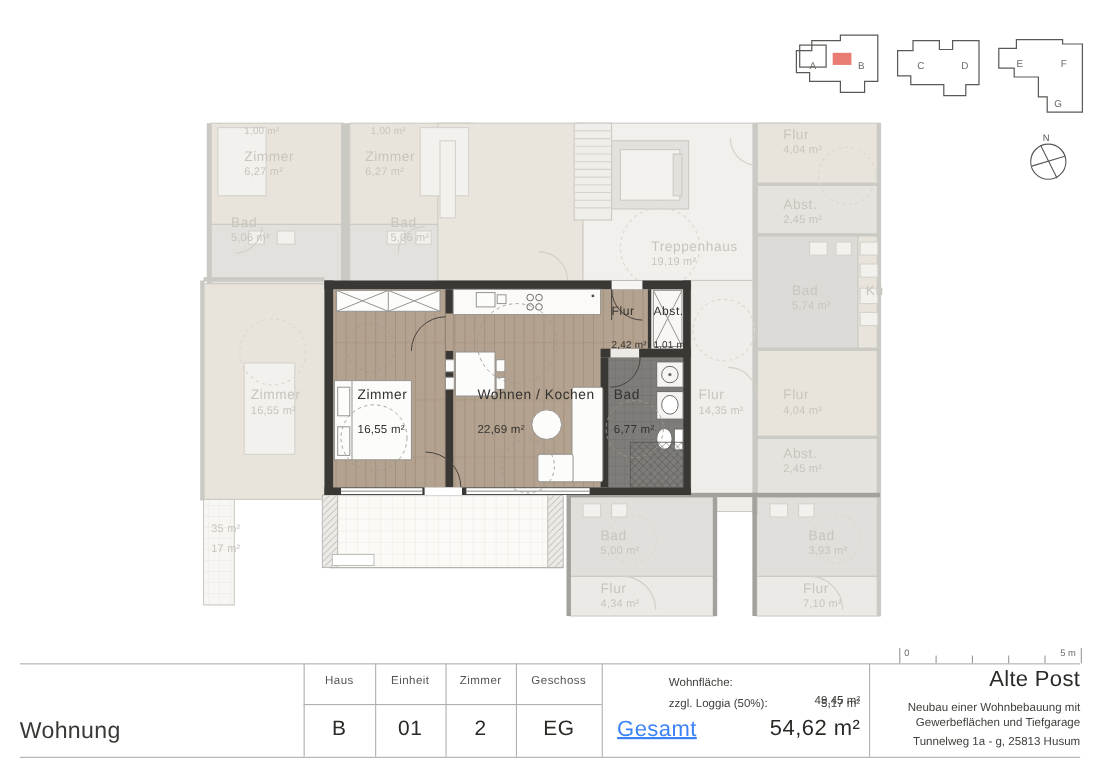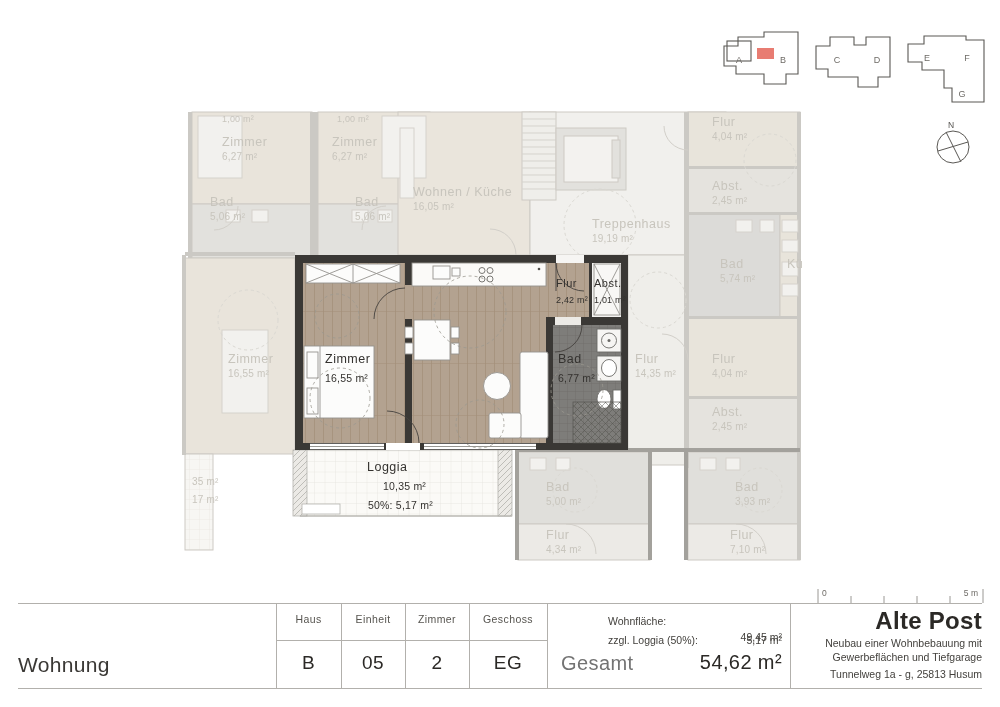--- a/index.html
+++ b/index.html
@@ -2,38 +2,38 @@
 <html><head>
 <meta charset="utf-8">
 <style>
   html,body{margin:0;padding:0;background:#fff;}
   .page{position:relative;width:1000px;height:707px;background:#fff;
         font-family:"Liberation Sans",sans-serif;overflow:hidden;}
   .page svg{position:absolute;left:0;top:0;}
   .lbl{position:absolute;line-height:1.3;white-space:nowrap;}
   
   .room-label .n{font-size:12.5px;color:#34322f;letter-spacing:.5px;}
-  .room-label .a{font-size:10.5px;color:#34322f;letter-spacing:.2px;margin-top:5px;}
+  .room-label .a{font-size:10.5px;color:#34322f;letter-spacing:.2px;margin-top:18px;}
   .room-label.sm .n{font-size:11px;}
   .room-label.sm .a{font-size:9px;}
   
   .ctx .n{font-size:12.5px;color:#c8c5bd;letter-spacing:.5px;}
   .ctx .a{font-size:10px;color:#c8c5bd;letter-spacing:.2px;}
   .ctx.tiny .a{font-size:9px;}
   
   .tline{position:absolute;background:#b2b0ac;height:1px;}
   .vline{position:absolute;background:#b2b0ac;width:1px;}
   .sheet-title{position:absolute;font-size:21px;color:#3a3835;letter-spacing:.3px;}
   .th{position:absolute;font-size:10.5px;color:#56544f;letter-spacing:.4px;text-align:center;}
   .tv{position:absolute;font-size:19px;color:#2b2926;letter-spacing:.5px;text-align:center;}
   .area-lbl{position:absolute;font-size:10.5px;color:#43413d;margin-left:47px;}
   .area-val{position:absolute;font-size:10.5px;color:#43413d;text-align:right;}
-  .big-lbl{position:absolute;font-size:20px;color:#737373;letter-spacing:.4px;}
+  .big-lbl{position:absolute;font-size:20px;color:#3b82f6;letter-spacing:.4px;text-decoration:underline;}
   .big-val{position:absolute;font-size:20px;color:#2b2926;letter-spacing:.4px;text-align:right;}
-  .proj-name{position:absolute;font-size:24px;color:#2b2926;letter-spacing:.3px;font-weight:bold;}
+  .proj-name{position:absolute;font-size:20px;color:#2b2926;letter-spacing:.3px;}
   .proj-desc{position:absolute;font-size:10.5px;color:#43413d;line-height:1.45;}
 </style>
 </head>
 <body>
 
 <div class="page">
 
 <svg width="1000" height="707" viewBox="0 0 1000 707">
   <defs>
     <pattern id="wood" width="9" height="52" patternUnits="userSpaceOnUse">
@@ -289,24 +289,20 @@
       <div class="a">6,27 m²</div>
     </div>
 <div class="lbl ctx" style="left:210px;top:194px">
       <div class="n">Bad</div>
       <div class="a">5,06 m²</div>
     </div>
 <div class="lbl ctx" style="left:355px;top:194px">
       <div class="n">Bad</div>
       <div class="a">5,06 m²</div>
     </div>
-<div class="lbl ctx" style="left:413px;top:184px">
-      <div class="n">Wohnen / Küche</div>
-      <div class="a">16,05 m²</div>
-    </div>
 <div class="lbl ctx" style="left:592px;top:216px">
       <div class="n">Treppenhaus</div>
       <div class="a">19,19 m²</div>
     </div>
 <div class="lbl ctx" style="left:712px;top:114px">
       <div class="n">Flur</div>
       <div class="a">4,04 m²</div>
     </div>
 <div class="lbl ctx" style="left:712px;top:178px">
       <div class="n">Abst.</div>
@@ -358,57 +354,56 @@
     </div>
 <div class="lbl ctx" style="left:730px;top:527px">
       <div class="n">Flur</div>
       <div class="a">7,10 m²</div>
     </div>
 
 <div class="lbl room-label" style="left:325px;top:351px">
   <div class="n">Zimmer</div>
   <div class="a">16,55 m²</div>
 </div>
+<div class="lbl room-label" style="left:434px;top:351px">
+  <div class="n">Wohnen / Kochen</div>
+  <div class="a">22,69 m²</div>
+</div>
 <div class="lbl room-label sm" style="left:556px;top:276px">
   <div class="n">Flur</div>
   <div class="a">2,42 m²</div>
 </div>
 <div class="lbl room-label sm" style="left:594px;top:276px">
   <div class="n">Abst.</div>
   <div class="a">1,01 m²</div>
 </div>
 <div class="lbl room-label" style="left:558px;top:351px">
   <div class="n">Bad</div>
   <div class="a">6,77 m²</div>
-</div>
-<div class="lbl room-label" style="left:367px;top:459px">
-  <div class="n">Loggia</div>
-  <div class="a" style="margin-left:16px">10,35 m²</div>
-  <div class="a" style="margin-left:1px">50%: 5,17 m²</div>
 </div>
 
 <div class="tline" style="left:18px;top:603px;width:964px"></div>
 <div class="tline" style="left:18px;top:688px;width:964px"></div>
 <div class="tline" style="left:276px;top:640px;width:271px"></div>
 <div class="vline" style="left:276px;top:603px;height:85px"></div>
 <div class="vline" style="left:341px;top:603px;height:85px"></div>
 <div class="vline" style="left:405px;top:603px;height:85px"></div>
 <div class="vline" style="left:469px;top:603px;height:85px"></div>
 <div class="vline" style="left:547px;top:603px;height:85px"></div>
 <div class="vline" style="left:790px;top:603px;height:85px"></div>
 
 <div class="sheet-title" style="left:18px;top:653px">Wohnung</div>
 
 <div class="th" style="left:276px;top:613px;width:65px">Haus</div>
 <div class="th" style="left:341px;top:613px;width:64px">Einheit</div>
 <div class="th" style="left:405px;top:613px;width:64px">Zimmer</div>
 <div class="th" style="left:469px;top:613px;width:78px">Geschoss</div>
 
 <div class="tv" style="left:276px;top:652px;width:65px">B</div>
-<div class="tv" style="left:341px;top:652px;width:64px">05</div>
+<div class="tv" style="left:341px;top:652px;width:64px">01</div>
 <div class="tv" style="left:405px;top:652px;width:64px">2</div>
 <div class="tv" style="left:469px;top:652px;width:78px">EG</div>
 
 <div class="area-lbl" style="left:561px;top:615px">Wohnfläche:</div>
 <div class="area-val" style="right:218px;top:631px">49,45 m²</div>
 <div class="area-lbl" style="left:561px;top:634px">zzgl. Loggia (50%):</div>
 <div class="area-val" style="right:218px;top:634px">5,17 m²</div>
 <div class="big-lbl" style="left:561px;top:652px">Gesamt</div>
 <div class="big-val" style="right:218px;top:651px">54,62 m²</div>
 

